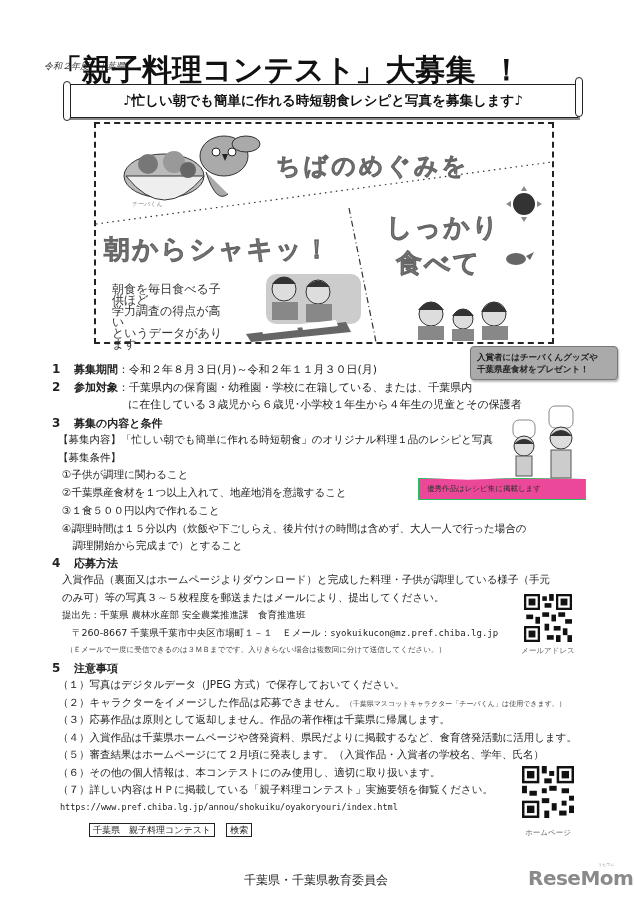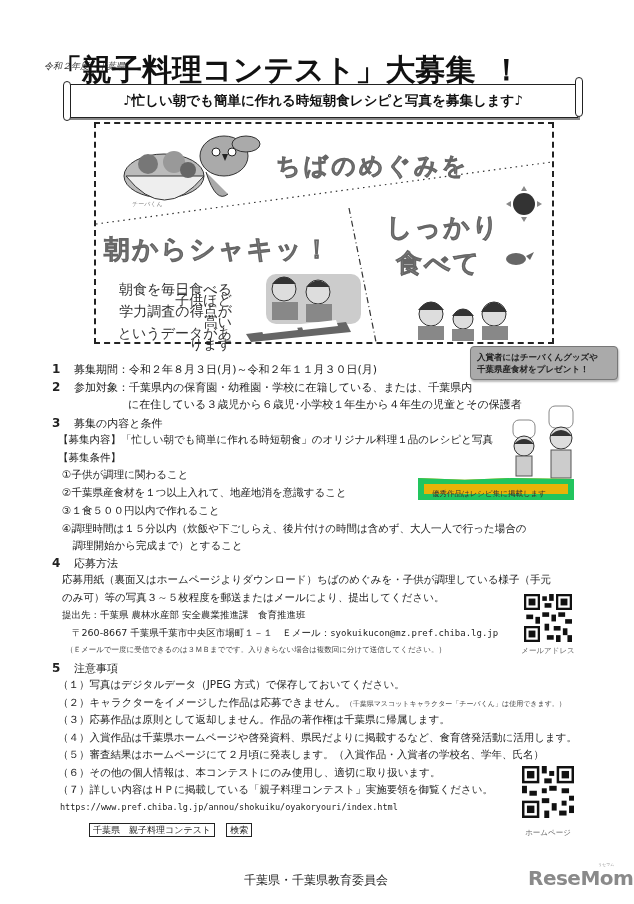--- a/index.html
+++ b/index.html
@@ -17,34 +17,34 @@
   .banner .scroll-r { position: absolute; right: -6px; top: -8px; width: 8px; height: 40px; border: 1.5px solid #222; border-radius: 4px; background: #fff; }
   .banner .text { position: absolute; left: 0; right: 0; top: 7px; text-align: center; font-size: 13.5px; font-weight: bold; color: #111; }
 
   .illus { left: 94px; top: 122px; width: 460px; height: 222px; border: 2px dashed #222; background: #fff; }
   .illus svg { position: absolute; left: 0; top: 0; }
   .ill-text { position: absolute; font-weight: bold; color: #999; -webkit-text-stroke: 0.6px #666; white-space: nowrap; }
   .ill-t1 { left: 180px; top: 26px; font-size: 24px; letter-spacing: 3px; }
   .ill-t2 { left: 8px; top: 108px; font-size: 26px; letter-spacing: 2px; }
   .ill-t3 { left: 290px; top: 86px; font-size: 26px; letter-spacing: 2px; }
   .ill-t4 { left: 300px; top: 122px; font-size: 26px; letter-spacing: 2px; }
-  .ill-small { position: absolute; font-size: 14px; color: #333; text-align: right; line-height: 11px; }
+  .ill-small { position: absolute; font-size: 12px; color: #333; text-align: left; line-height: 11px; }
   .chiba-label { position: absolute; left: 36px; top: 76px; font-size: 6px; color: #888; }
 
   .prize { left: 470px; top: 346px; width: 148px; height: 34px; background: #aaa; border: 1.5px solid #777; border-radius: 4px; box-shadow: 1px 2px 2px #bbb; font-size: 8.5px; font-weight: bold; color: #222; padding: 4px 6px; line-height: 12px; }
 
   .sec { font-size: 11px; color: #222; white-space: nowrap; }
-  .sec b { font-weight: normal; }
+  .sec b { font-weight: bold; }
   .num { display: inline-block; width: 22px; font-weight: bold; font-size: 12px; }
 
   .line { position: absolute; left: 58px; font-size: 10.5px; white-space: nowrap; color: #222; }
   .tiny { font-size: 7px; color: #444; }
   .mono { font-family: "DejaVu Sans Mono", "Liberation Mono", monospace; font-size: 9px; }
 
-  .ribbon { left: 418px; top: 478px; width: 156px; height: 22px; border: 6px solid #22c55e; background: #eab308; font-size: 7.5px; color: #333; padding: 5px 8px; clip-path: polygon(0 0, 30% 8%, 60% 0, 100% 5%, 100% 100%, 0 100%); }
+  .ribbon { left: 418px; top: 478px; width: 168px; height: 22px; border: 1px solid #22c55e; background: #ec4899; font-size: 7.5px; color: #333; padding: 5px 8px; clip-path: polygon(0 0, 30% 8%, 60% 0, 100% 5%, 100% 100%, 0 100%); }
 
   .qr { background: #fff; }
   .qr-label { font-size: 7.5px; color: #666; text-align: center; }
 
   .search-box { display: inline-block; border: 1px solid #222; padding: 0 3px; font-size: 9px; line-height: 12px; }
 
   .footer { left: 0; width: 632px; top: 872px; text-align: center; font-size: 12px; color: #222; }
   .resemom { left: 522px; top: 866px; font-size: 20px; font-weight: bold; color: #8a8a8a; letter-spacing: -0.5px; font-family: "DejaVu Sans", sans-serif; margin-left: 6px; }
   .resemom-sm { left: 598px; top: 862px; font-size: 4px; color: #999; }
 </style>
@@ -164,21 +164,21 @@
 <div class="line" style="left:62px; top:486px;">②千葉県産食材を１つ以上入れて、地産地消を意識すること</div>
 <div class="line" style="left:62px; top:504px;">③１食５００円以内で作れること</div>
 <div class="line" style="left:62px; top:522px;">④調理時間は１５分以内（炊飯や下ごしらえ、後片付けの時間は含めず、大人一人で行った場合の</div>
 <div class="line" style="left:62px; top:539px;">　調理開始から完成まで）とすること</div>
 
 <div class="abs ribbon">優秀作品はレシピ集に掲載します</div>
 
 <div class="abs sec" style="left:52px; top:556px;">
   <span class="num">4</span><b>応募方法</b>
 </div>
-<div class="line" style="left:62px; top:573px;">応募用紙（裏面又はホームページよりダウンロード）ちばのめぐみを・子供が調理している様子（手元</div>
+<div class="line" style="left:62px; top:573px;">入賞作品（裏面又はホームページよりダウンロード）と完成した料理・子供が調理している様子（手元</div>
 <div class="line" style="left:62px; top:591px;">のみ可）等の写真３～５枚程度を郵送またはメールにより、提出してください。</div>
 <div class="line" style="left:62px; top:609px; font-size:9.5px;">提出先：千葉県 農林水産部 安全農業推進課　食育推進班</div>
 <div class="line" style="left:72px; top:627px; font-size:9.5px;text-align:center;">
   <span>〒260-8667 千葉県千葉市中央区市場町１－１　Ｅメール：</span><span class="mono">syokuikucon@mz.pref.chiba.lg.jp</span>
 </div>
 <div class="line tiny" style="left:66px; top:645px; font-size:7.5px;">（Ｅメールで一度に受信できるのは３ＭＢまでです。入りきらない場合は複数回に分けて送信してください。）</div>
 
 <svg class="abs qr" style="left:524px; top:594px;" width="48" height="48" viewBox="0 0 21 21">
   <rect width="21" height="21" fill="#fff"></rect>
   <g fill="#111">

